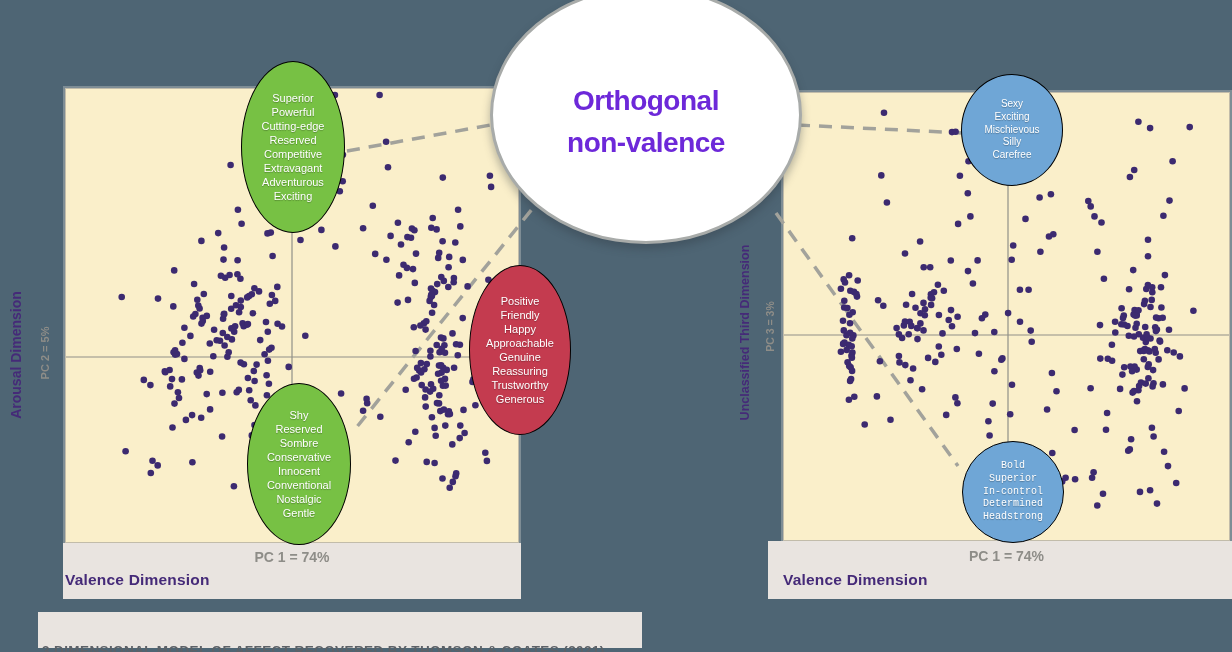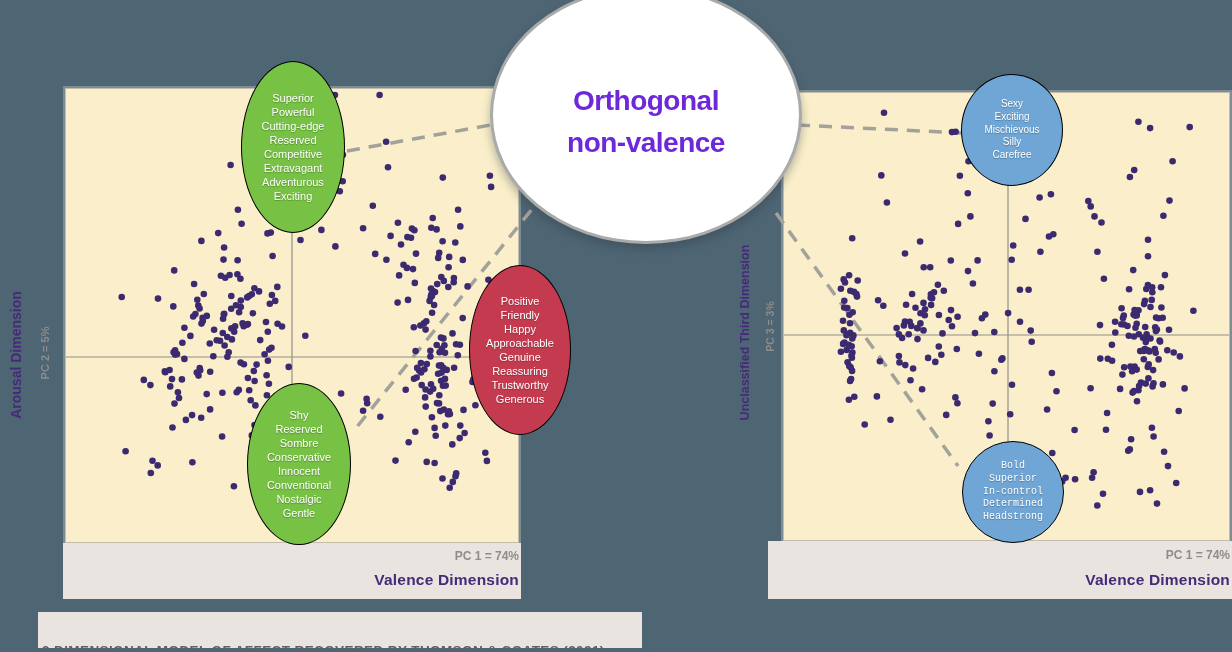--- a/index.html
+++ b/index.html
@@ -56,25 +56,25 @@
   
   .vlabel{position:absolute; z-index:3; text-align:center; transform:rotate(-90deg);}
   #arousal-label{left:-84px; top:347px; width:200px; height:16px;
     color:#452a78; font-weight:bold; font-size:14px;}
   #pc2-label{left:-4px; top:346px; width:100px; height:14px;
     color:#8e8d88; font-weight:bold; font-size:11px;}
   #unclassified-label{left:625px; top:325px; width:240px; height:15px;
     color:#452a78; font-weight:bold; font-size:12.5px;}
   #pc3-label{left:725px; top:320px; width:90px; height:13px;
     color:#8e8d88; font-weight:bold; font-size:10.5px;}
-  .xpc{position:absolute; z-index:3; text-align:right;
-    color:#8e8d88; font-weight:bold; font-size:12px;}
+  .xpc{position:absolute; z-index:3; text-align:center;
+    color:#8e8d88; font-weight:bold; font-size:14px;}
   #xpc-left{left:65px; top:549px; width:454px;}
   #xpc-right{left:783px; top:548px; width:447px;}
-  .xlabel{position:absolute; z-index:3; text-align:right;
+  .xlabel{position:absolute; z-index:3; text-align:left;
     color:#452a78; font-weight:bold; font-size:15.5px; letter-spacing:.2px;}
   #xlabel-left{left:65px; top:571px; width:454px;}
   #xlabel-right{left:783px; top:571px; width:447px;}
   #caption-text{
     color:#5c6167; font-weight:bold; font-size:13.5px; letter-spacing:.4px;
     padding-left:4px; white-space:nowrap;margin-top:41px;
   }
 </style>
 </head>
 <body>

